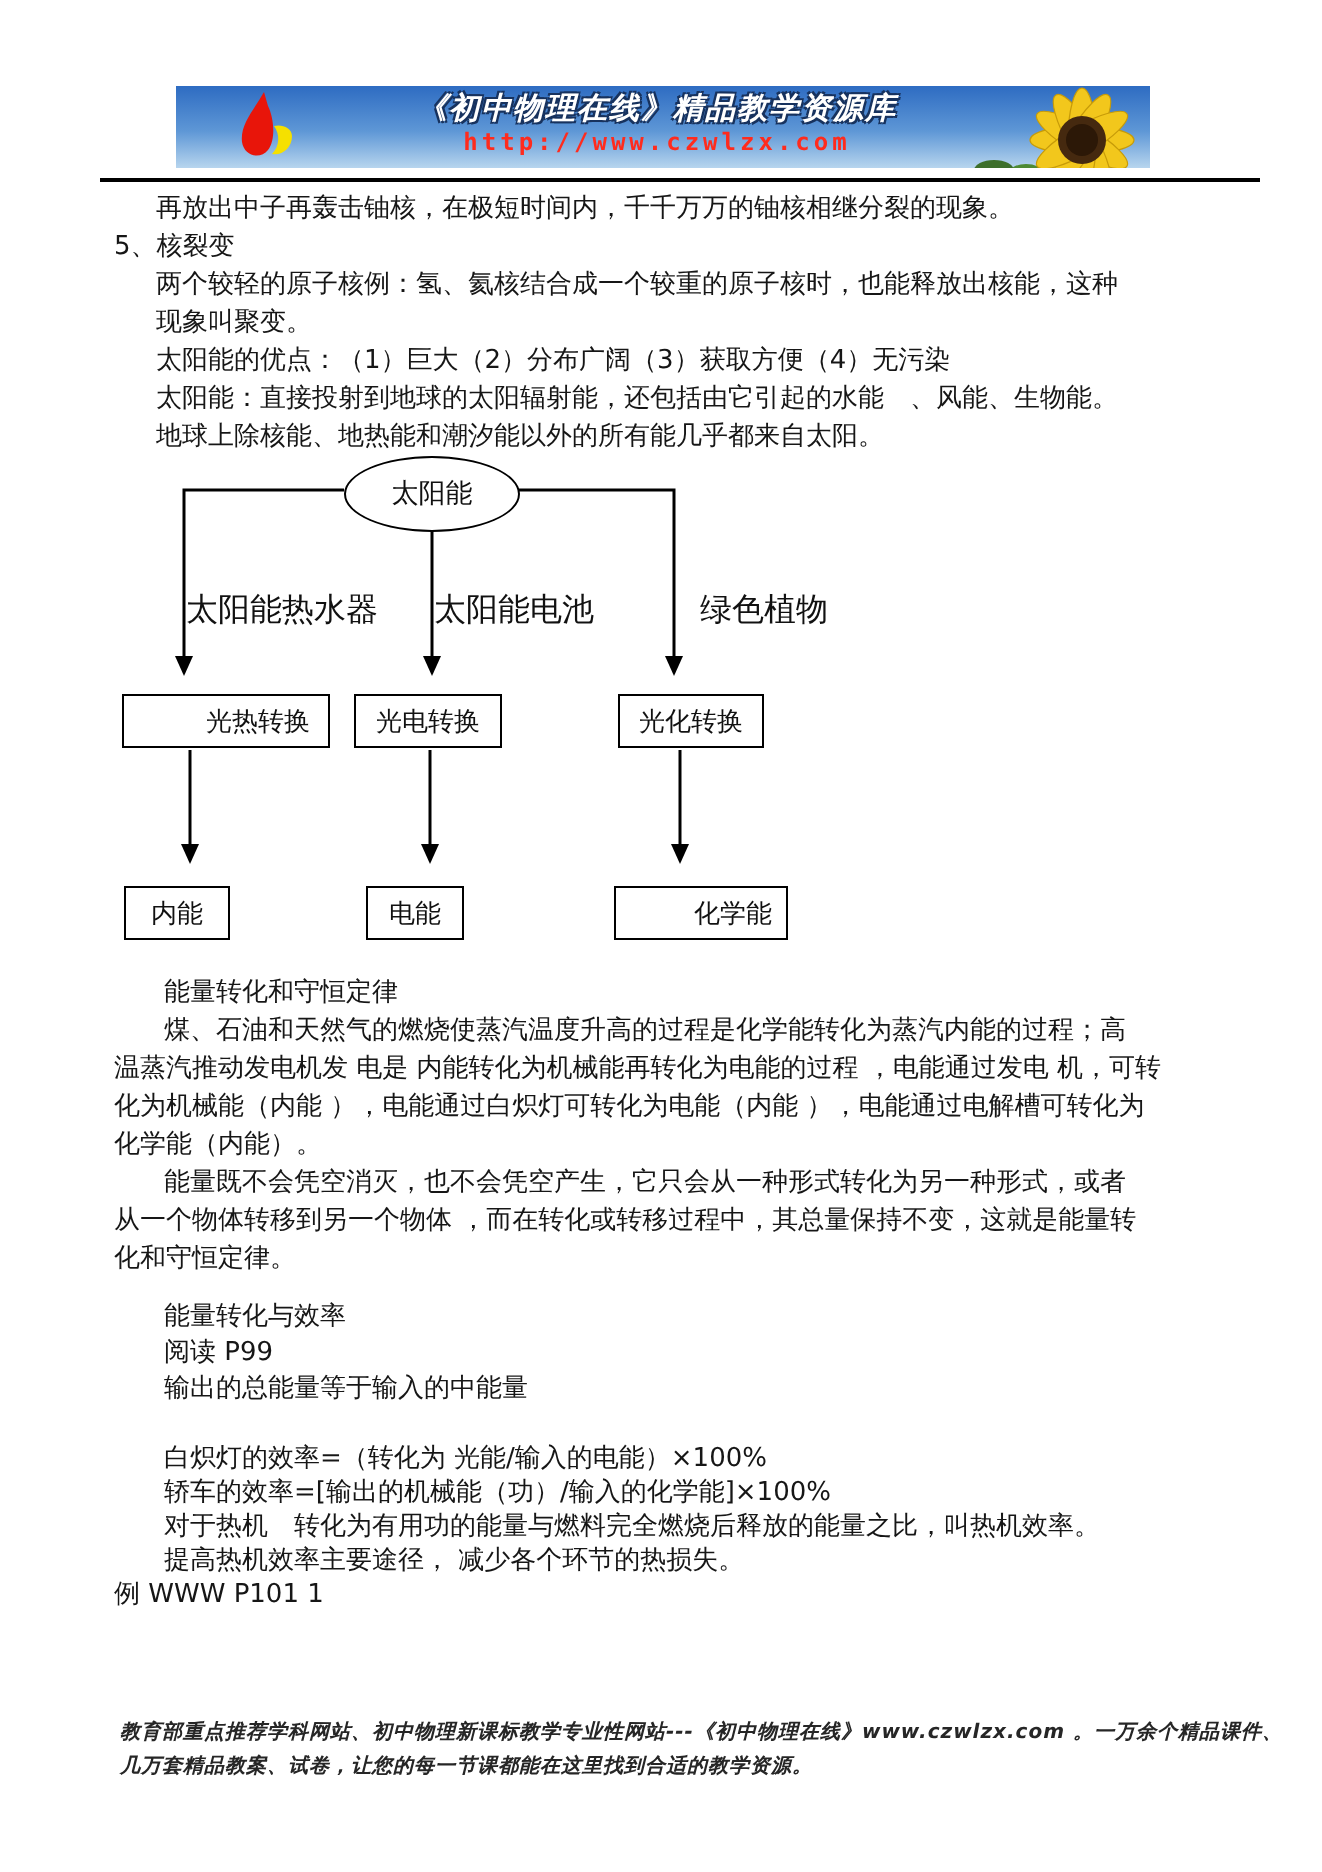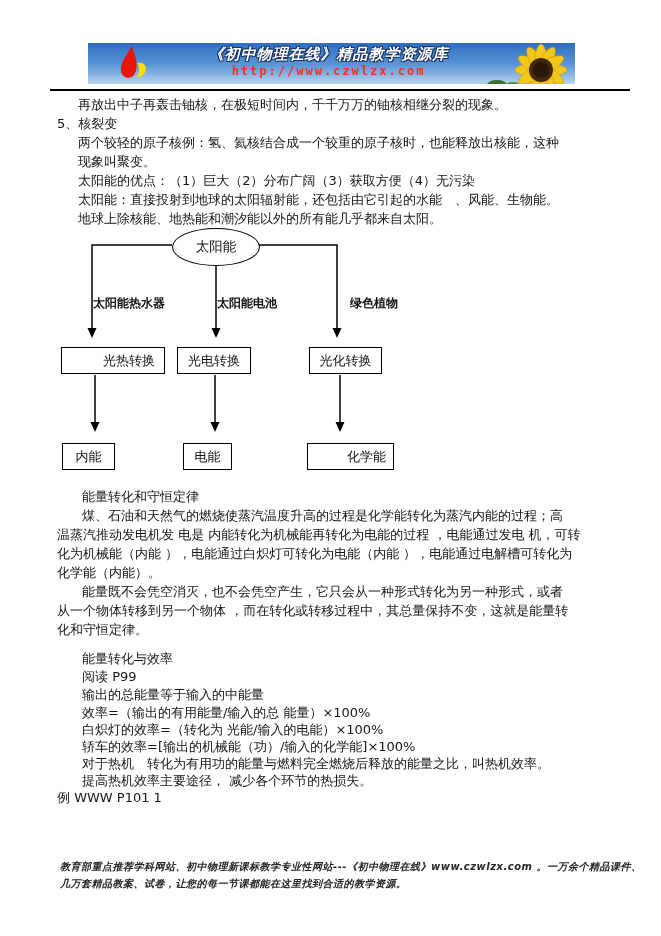--- a/index.html
+++ b/index.html
@@ -35,21 +35,21 @@
   .fc-svg { position:absolute; left:0; top:225px; }
   .fc-ellipse {
     position:absolute; left:172px; top:228px; width:86px; height:36px;
     border:1px solid #000; border-radius:50%; background:#fff;
     display:flex; align-items:center; justify-content:center; font-size:13.5px;
   }
   .fc-box {
     position:absolute; height:25px; border:1.5px solid #000; background:#fff;
     display:flex; align-items:center; justify-content:center; font-size:13px;
   }
-  .fc-label { position:absolute; font-size:12px; font-weight:bold; white-space:nowrap;text-align:center; }
+  .fc-label { position:absolute; font-size:16px; font-weight:normal; white-space:nowrap;text-align:center; }
   
   .footer-line {
     position:absolute; left:60px; font-size:10px; line-height:14px; font-weight:bold;
     font-style:italic; color:#262626; letter-spacing:0.5px; white-space:nowrap;
   }
 </style>
 </head>
 <body>
 
 <div class="page">
@@ -125,21 +125,20 @@
   <div class="ln" style="left:82px; top:507px;">煤、石油和天然气的燃烧使蒸汽温度升高的过程是化学能转化为蒸汽内能的过程；高</div>
   <div class="ln" style="left:57px; top:526px;">温蒸汽推动发电机发 电是 内能转化为机械能再转化为电能的过程 ，电能通过发电 机，可转</div>
   <div class="ln" style="left:57px; top:545px;">化为机械能（内能 ），电能通过白炽灯可转化为电能（内能 ），电能通过电解槽可转化为</div>
   <div class="ln" style="left:57px; top:564px;">化学能（内能）。</div>
   <div class="ln" style="left:82px; top:583px;">能量既不会凭空消灭，也不会凭空产生，它只会从一种形式转化为另一种形式，或者</div>
   <div class="ln" style="left:57px; top:602px;">从一个物体转移到另一个物体 ，而在转化或转移过程中，其总量保持不变，这就是能量转</div>
   <div class="ln" style="left:57px; top:621px;">化和守恒定律。</div>
   <div class="ln" style="left:82px; top:650px;">能量转化与效率</div>
   <div class="ln" style="left:82px; top:668px;">阅读 P99</div>
   <div class="ln" style="left:82px; top:686px;">输出的总能量等于输入的中能量</div>
-  <div class="ln" style="left:82px; top:704px;">效率=（输出的有用能量/输入的总 能量）×100%</div>
   <div class="ln" style="left:82px; top:721px;">白炽灯的效率=（转化为 光能/输入的电能）×100%</div>
   <div class="ln" style="left:82px; top:738px;">轿车的效率=[输出的机械能（功）/输入的化学能]×100%</div>
   <div class="ln" style="left:82px; top:755px;text-align:right;">对于热机　转化为有用功的能量与燃料完全燃烧后释放的能量之比，叫热机效率。</div>
   <div class="ln" style="left:82px; top:772px;">提高热机效率主要途径， 减少各个环节的热损失。</div>
   <div class="ln" style="left:57px; top:789px;">例 WWW  P101   1</div>
 
   <div class="footer-line" style="top:860px;">教育部重点推荐学科网站、初中物理新课标教学专业性网站---《初中物理在线》www.czwlzx.com 。一万余个精品课件、</div>
   <div class="footer-line" style="top:877px;">几万套精品教案、试卷，让您的每一节课都能在这里找到合适的教学资源。</div>
 
 </div>

